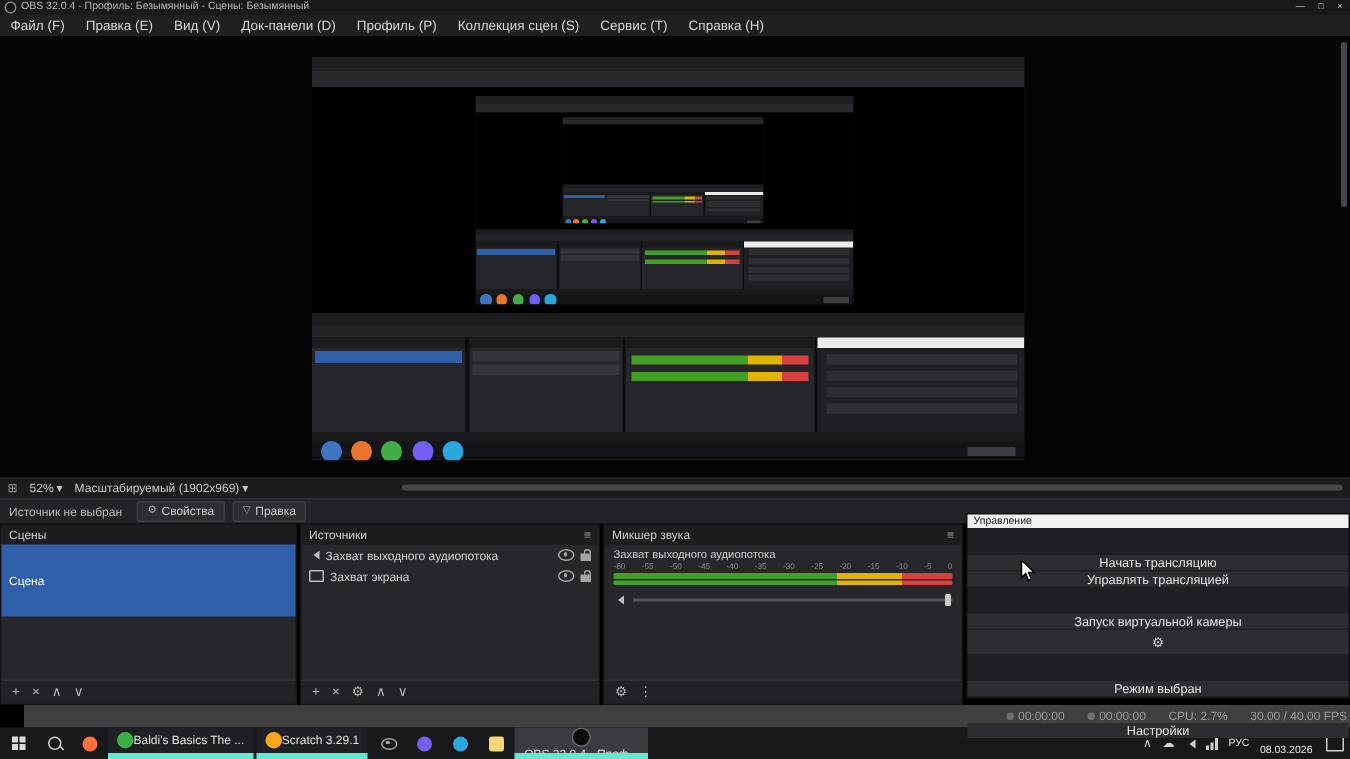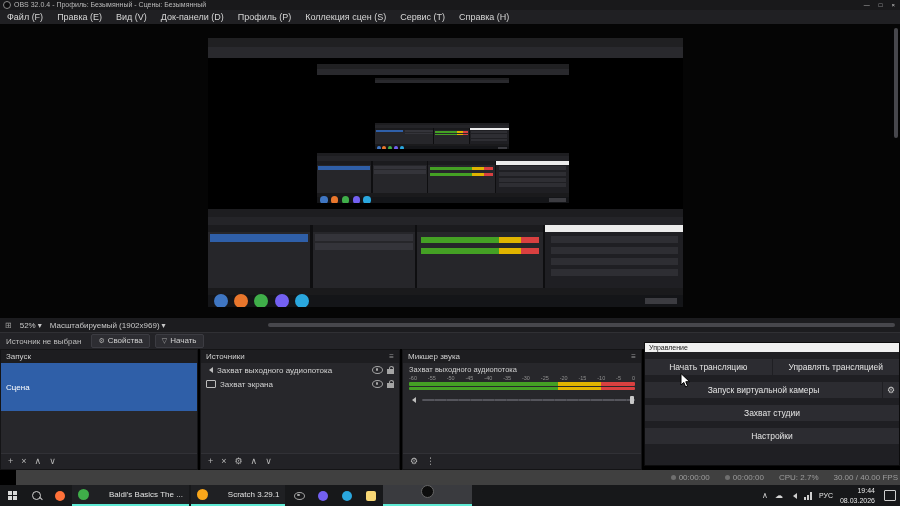--- a/index.html
+++ b/index.html
@@ -95,43 +95,43 @@
   .meter.m2{height:3px;}
   .vol-row{display:flex;align-items:center;gap:6px;margin-top:7px;}
   .slider{flex:1;height:2px;background:#55555c;position:relative;
           background-image:repeating-linear-gradient(to right,#46464c 0 1px,transparent 1px 12px);}
   .slider-handle{position:absolute;right:1px;top:-3px;width:4px;height:8px;background:#c9c9c9;border-radius:1px;}
 
   
   #dock-controls{position:absolute;left:644px;top:342px;width:256px;height:124px;background:#1f1f23;
                  border:1px solid #0c0c0d;z-index:5;box-sizing:border-box;}
   .controls-header{height:9px;background:#f0f0f0;color:#1a1a1a;font-size:7px;line-height:9px;padding:0 4px;}
-  .cbtn-row{display:flex;gap:1px;margin-top:7px;}
+  .cbtn-row{display:flex;gap:1px;margin-top:18px;flex-direction:column;}
   .cbtn{height:16px;background:#2c2c31;display:flex;align-items:center;justify-content:center;
         font-size:8.5px;color:#e4e4e4;flex:1;}
   .cbtn.square{flex:0 0 16px;font-size:9px;color:#c8c8c8;}
 
   
   .statusbar{position:absolute;left:0;top:470px;width:900px;height:15px;background:#404040;
              display:flex;align-items:center;justify-content:flex-end;gap:15px;font-size:8px;color:#9c9c9c;
              padding-right:18px;box-sizing:border-box;margin-left:16px;}
   .stat{display:flex;align-items:center;gap:3px;}
   .dot{width:5px;height:5px;border-radius:50%;background:#6f6f6f;}
 
   
   .taskbar{position:absolute;left:0;top:485px;width:900px;height:21px;background:#17181a;
            display:flex;align-items:stretch;font-size:8px;color:#e2e2e2;}
   .tb-icon{width:24px;display:flex;align-items:center;justify-content:center;flex:0 0 auto;}
   .start-grid{display:grid;grid-template-columns:4px 4px;grid-template-rows:4px 4px;gap:1px;}
   .start-grid i{background:#d9d9d9;display:block;}
   .search-ico{width:7px;height:7px;border:1px solid #cfcfcf;border-radius:50%;position:relative;}
   .search-ico::after{content:'';position:absolute;left:6px;top:6px;width:4px;height:1px;background:#cfcfcf;transform:rotate(45deg);}
   .app-dot{width:10px;height:10px;border-radius:50%;flex:0 0 auto;}
-  .task{display:flex;align-items:center;gap:20px;padding:0 6px;margin-right:2px;white-space:nowrap;overflow:hidden;
-        background:#1f2023;border-bottom:2px solid #5eead4;box-sizing:border-box;}
+  .task{display:flex;align-items:center;gap:0;padding:0 6px;margin-right:2px;white-space:nowrap;overflow:hidden;
+        background:#1f2023;border-bottom:4px solid #5eead4;box-sizing:border-box;}
   .task.active{background:#3a3b3f;flex-direction:column;}
   .task .app-dot{width:11px;height:11px;}
   .tray{margin-left:auto;display:flex;align-items:center;gap:7px;padding-right:4px;}
   .tray .glyph{font-size:8px;color:#d5d5d5;}
   .net{display:flex;align-items:flex-end;gap:1px;height:8px;}
   .net i{width:2px;background:#cfcfcf;display:block;}
   .spk-tray{width:0;height:0;border:3px solid transparent;border-right:4px solid #cfcfcf;}
   .lang{font-size:7px;color:#e8e8e8;}
   .clock{display:flex;flex-direction:column;align-items:flex-end;font-size:7px;line-height:1.3;color:#e8e8e8;}
   .notif{width:10px;height:9px;border:1px solid #cfcfcf;border-radius:1px;margin-left:2px;}
@@ -308,27 +308,27 @@
   </div>
 
   <div class="srcrow">
     <span class="src-status">Источник не выбран</span>
     <span class="btn">
       <span class="ico">⚙</span>
       <span>Свойства</span>
     </span>
     <span class="btn">
       <span class="ico">▽</span>
-      <span>Начать</span>
+      <span>Правка</span>
     </span>
   </div>
 
   <div class="dock" id="dock-scenes">
     <div class="dock-header">
-      <span>Запуск</span>
+      <span>Сцены</span>
     </div>
     <div class="scene-item">
       <span>Сцена</span>
     </div>
     <div class="dock-footer">
       <span>+</span>
       <span>×</span>
       <span>∧</span>
       <span>∨</span>
     </div>
@@ -403,21 +403,21 @@
     <div class="controls-header">Управление</div>
     <div class="cbtn-row">
       <div class="cbtn">Начать трансляцию</div>
       <div class="cbtn">Управлять трансляцией</div>
     </div>
     <div class="cbtn-row">
       <div class="cbtn">Запуск виртуальной камеры</div>
       <div class="cbtn square">⚙</div>
     </div>
     <div class="cbtn-row">
-      <div class="cbtn">Захват студии</div>
+      <div class="cbtn">Режим выбран</div>
     </div>
     <div class="cbtn-row">
       <div class="cbtn">Настройки</div>
     </div>
   </div>
 
   <div class="statusbar">
     <span class="stat">
       <span class="dot"></span>
       <span>00:00:00</span>

